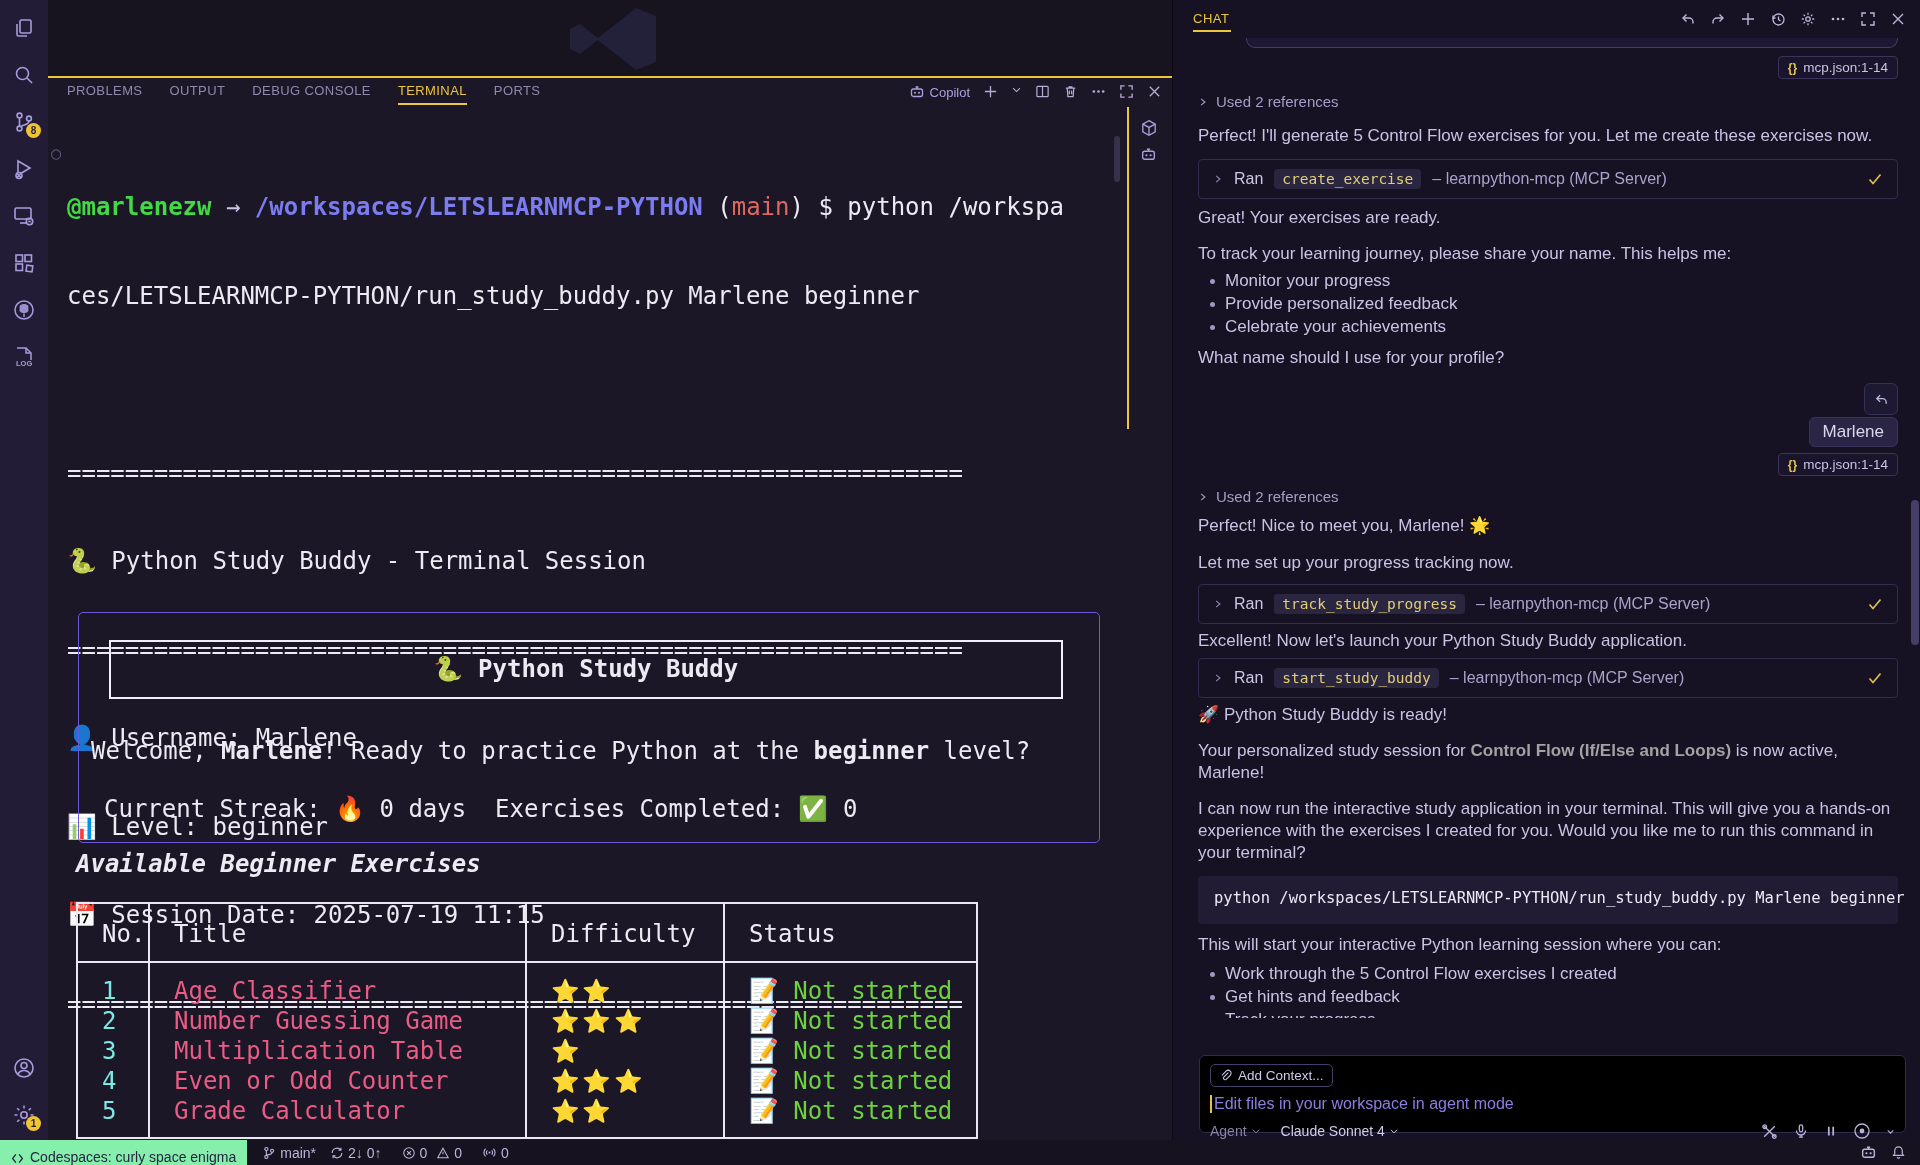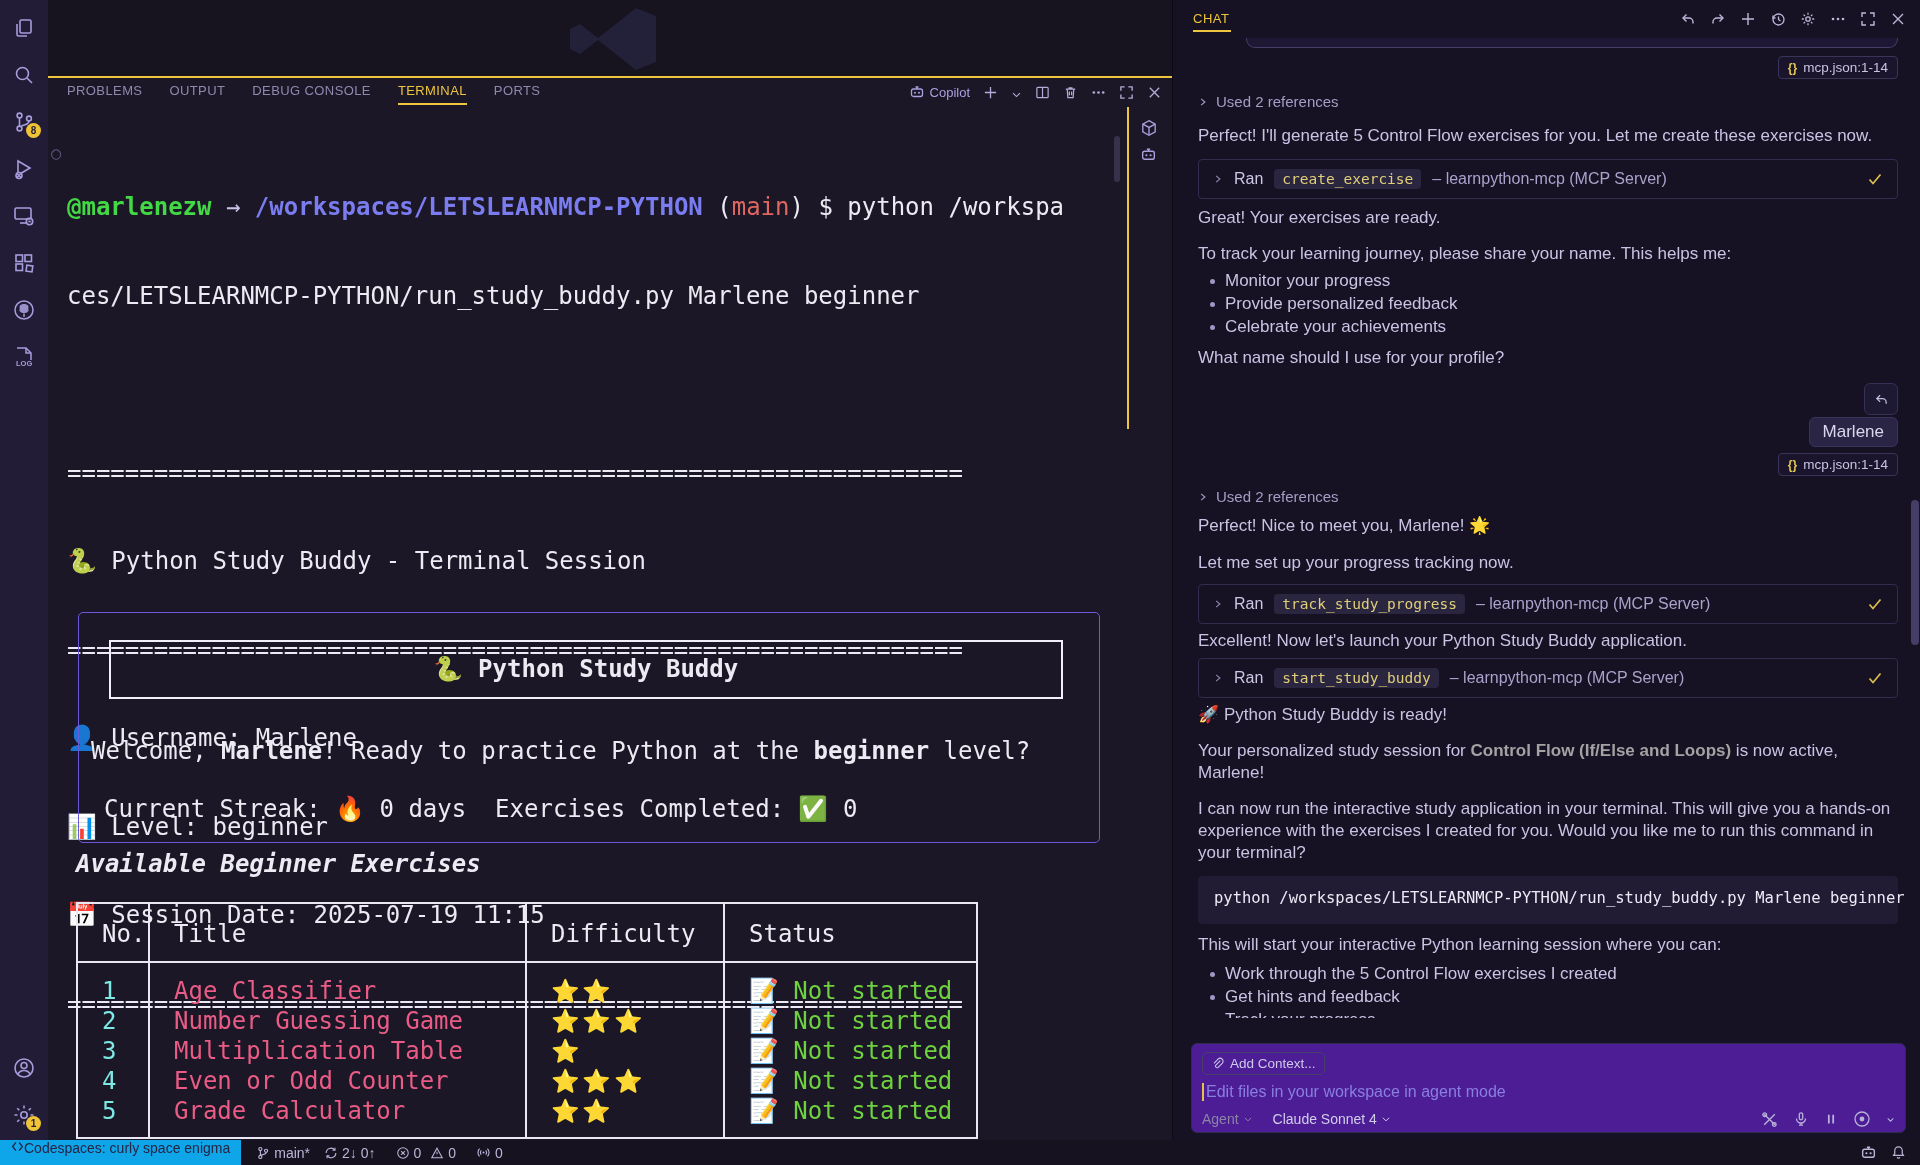--- a/index.html
+++ b/index.html
@@ -13,21 +13,21 @@
   .badge{position:absolute;right:7px;bottom:7px;min-width:15px;height:15px;border-radius:8px;background:#f0c437;color:#231f38;font-size:10px;font-weight:bold;display:flex;align-items:center;justify-content:center;padding:0 3px}
   
   .editor-strip{position:absolute;left:48px;top:0;width:1124px;height:76px;background:#17131f}
   .watermark{position:absolute;left:522px;top:8px;opacity:1}
   
   .panel-topborder{position:absolute;left:48px;top:76px;width:1124px;height:2px;background:#edc63e}
   .panel-tabs{position:absolute;left:48px;top:78px;width:1124px;height:28px;background:#1b1727;display:flex;align-items:center;justify-content:space-between;padding:0 10px 0 19px}
   .ptab-group{display:flex;align-items:center;gap:27px}
   .ptab{font-size:13px;letter-spacing:.4px;color:#8f89ae;cursor:pointer;padding:4px 0 5px;border-bottom:2px solid transparent}
   .ptab.active{color:#edc63e;border-bottom-color:#edc63e}
-  .pactions{display:flex;align-items:flex-end;gap:13px;color:#b4acd6}
+  .pactions{display:flex;align-items:flex-start;gap:13px;color:#b4acd6}
   .copilot-chip{display:flex;align-items:center;gap:5px;color:#a9a0e0;font-size:13px;cursor:pointer}
   .pact{cursor:pointer;color:#b4acd6}
   
   .terminal{position:absolute;left:48px;top:106px;width:1079px;bottom:25px;background:#1b1727;font-family:"DejaVu Sans Mono",monospace;color:#eceaf2}
   .tlines{position:absolute;left:19px;top:28px;font-size:24px;line-height:29.5px;white-space:pre}
   .tl{height:29.5px}
   .pcircle{position:absolute;left:-16px;top:5px;color:#5f5a7e;font-size:17px}
   .c-green{color:#42d944;font-weight:bold}
   .c-path{color:#7a7cf0;font-weight:bold}
   .c-red{color:#e06760}
@@ -51,21 +51,21 @@
   .cell-title{color:#ea5c85}
   .cell-diff{color:#f5c84c;letter-spacing:3px;font-size:23px}
   .cell-status{color:#6ed23f}
   .t-scrollthumb{position:absolute;right:7px;top:30px;width:6px;height:46px;background:#37314b;border-radius:3px}
   
   .sessions-strip{position:absolute;left:1127px;top:106px;width:45px;bottom:25px;background:#1b1727}
   .sessions-accent{position:absolute;left:0;top:1px;width:2px;height:322px;background:#edc63e}
   .sess-icon{position:absolute;left:13px;color:#a9a1dd;cursor:pointer}
   
   .status-bar{position:absolute;left:0;right:0;bottom:0;height:25px;background:#17121f;display:flex;align-items:center;font-size:14px;color:#bcb5da}
-  .sb-remote{height:25px;display:flex;align-items:flex-start;background:#0ea5e9;color:#272343;padding:0 11px;cursor:pointer}
+  .sb-remote{height:25px;display:flex;align-items:flex-end;gap:6px;background:#86efac;color:#272343;padding:0 11px;cursor:pointer}
   .sb-item{display:flex;align-items:center;gap:4px;padding:0 7px;cursor:pointer;white-space:nowrap}
   .sb-right{margin-left:auto;display:flex;align-items:center;gap:14px;padding-right:14px}
   
   .chat-panel{position:absolute;left:1172px;top:0;right:0;bottom:25px;background:#161123;border-left:1px solid #0d0a16}
   .chat-header{position:relative;height:38px}
   .chat-title{position:absolute;left:20px;top:11px;font-size:13px;letter-spacing:.5px;color:#edc63e;cursor:pointer}
   .chat-title-underline{position:absolute;left:20px;top:30px;width:38px;height:2px;background:#edc63e}
   .chat-actions{position:absolute;right:14px;top:11px;display:flex;gap:14px;color:#beb7da}
   .chat-scroll{position:absolute;top:38px;left:0;right:8px;bottom:122px;padding:0 14px 0 25px;overflow:hidden}
   .bubble-frag{height:10px;margin-left:48px;border:1px solid #453e68;border-top:none;border-radius:0 0 9px 9px;background:#1e1834}
@@ -84,21 +84,21 @@
   .chat-ul{list-style:none;padding-left:10px}
   .chat-ul li{position:relative;padding-left:17px;font-size:17px;line-height:20px;color:#c9c3e4;margin-top:3px}
   .chat-ul li::before{content:"";position:absolute;left:2px;top:8px;width:5px;height:5px;border-radius:50%;background:#9f97c4}
   .undo-row{display:flex;justify-content:flex-end}
   .undo-btn{width:34px;height:32px;border:1px solid #353054;border-radius:6px;background:#1e1933;display:flex;align-items:center;justify-content:center;color:#c0b9dc;cursor:pointer}
   .user-row{display:flex;justify-content:flex-end}
   .user-bubble{background:#2b2545;border:1px solid #39325c;border-radius:6px;padding:3px 13px;font-size:17px;color:#dbd6ee;height:30px;line-height:22px}
   .code-block{background:#211b33;border-radius:4px;padding:13px 16px;font-family:"DejaVu Sans Mono",monospace;font-size:15.5px;color:#edeaf6;white-space:pre;height:48px}
   .chat-scrollthumb{position:absolute;right:1px;top:500px;width:8px;height:145px;background:#453e66;border-radius:4px}
   
-  .chat-input{position:absolute;left:18px;right:14px;bottom:7px;height:90px;border:1px solid #2f2a4e;border-radius:6px;background:#4c1d95;padding:8px 10px}
+  .chat-input{position:absolute;left:26px;right:14px;bottom:7px;height:78px;border:1px solid #2f2a4e;border-radius:6px;background:#000000;padding:8px 10px}
   .addctx{display:inline-flex;align-items:center;gap:6px;border:1px solid #45406a;border-radius:5px;padding:3px 8px;color:#cfc9ea;font-size:13.5px;cursor:pointer}
   .input-row{display:flex;align-items:center;margin-top:8px}
   .caret{width:2px;height:18px;background:#e2c34b;margin-right:2px}
   .placeholder{font-size:16px;color:#8a7fe0}
   .mode-row{display:flex;align-items:center;margin-top:9px}
   .mode-sel{display:flex;align-items:center;gap:4px;color:#8a84a6;font-size:14px;cursor:pointer}
   .model-sel{display:flex;align-items:center;gap:4px;color:#d2cdea;font-size:14px;margin-left:20px;cursor:pointer}
   .input-icons{margin-left:auto;display:flex;align-items:center;gap:15px;color:#b9b2d9}
   .iact{cursor:pointer}
   .mt6{margin-top:6px}.mt8{margin-top:8px}.mt10{margin-top:10px}.mt12{margin-top:12px}.mt14{margin-top:14px}.mt15{margin-top:15px}

